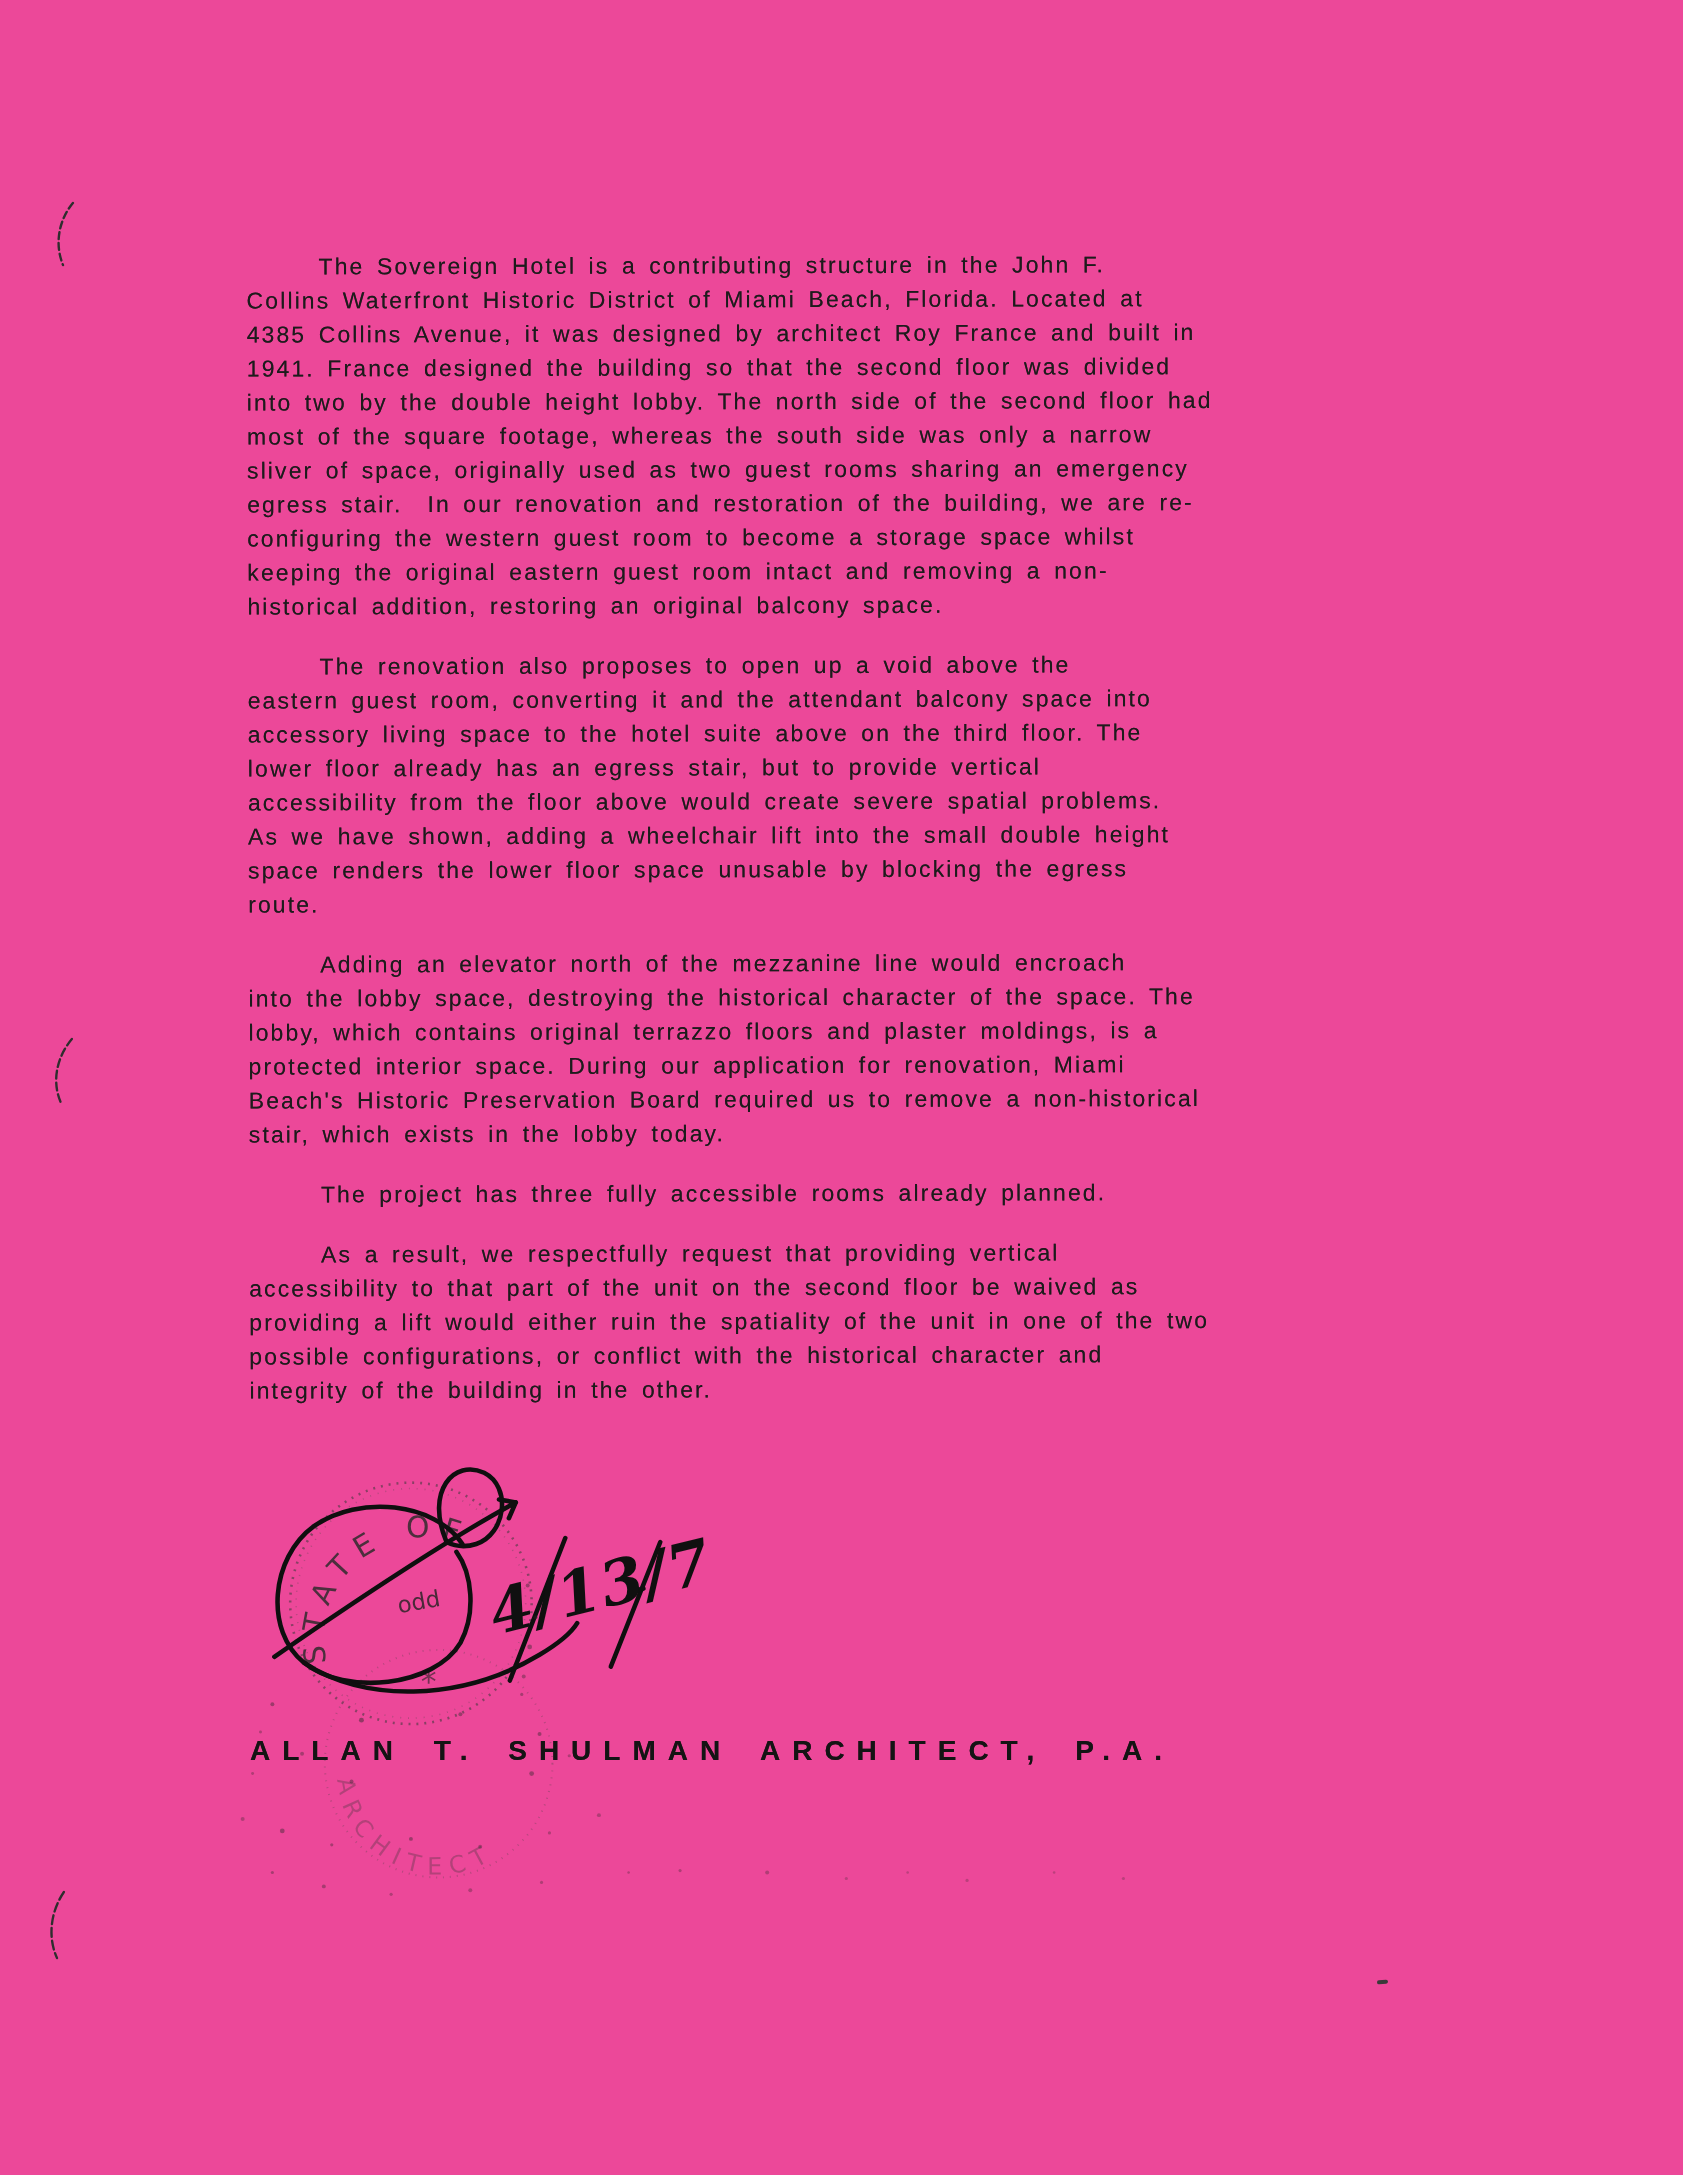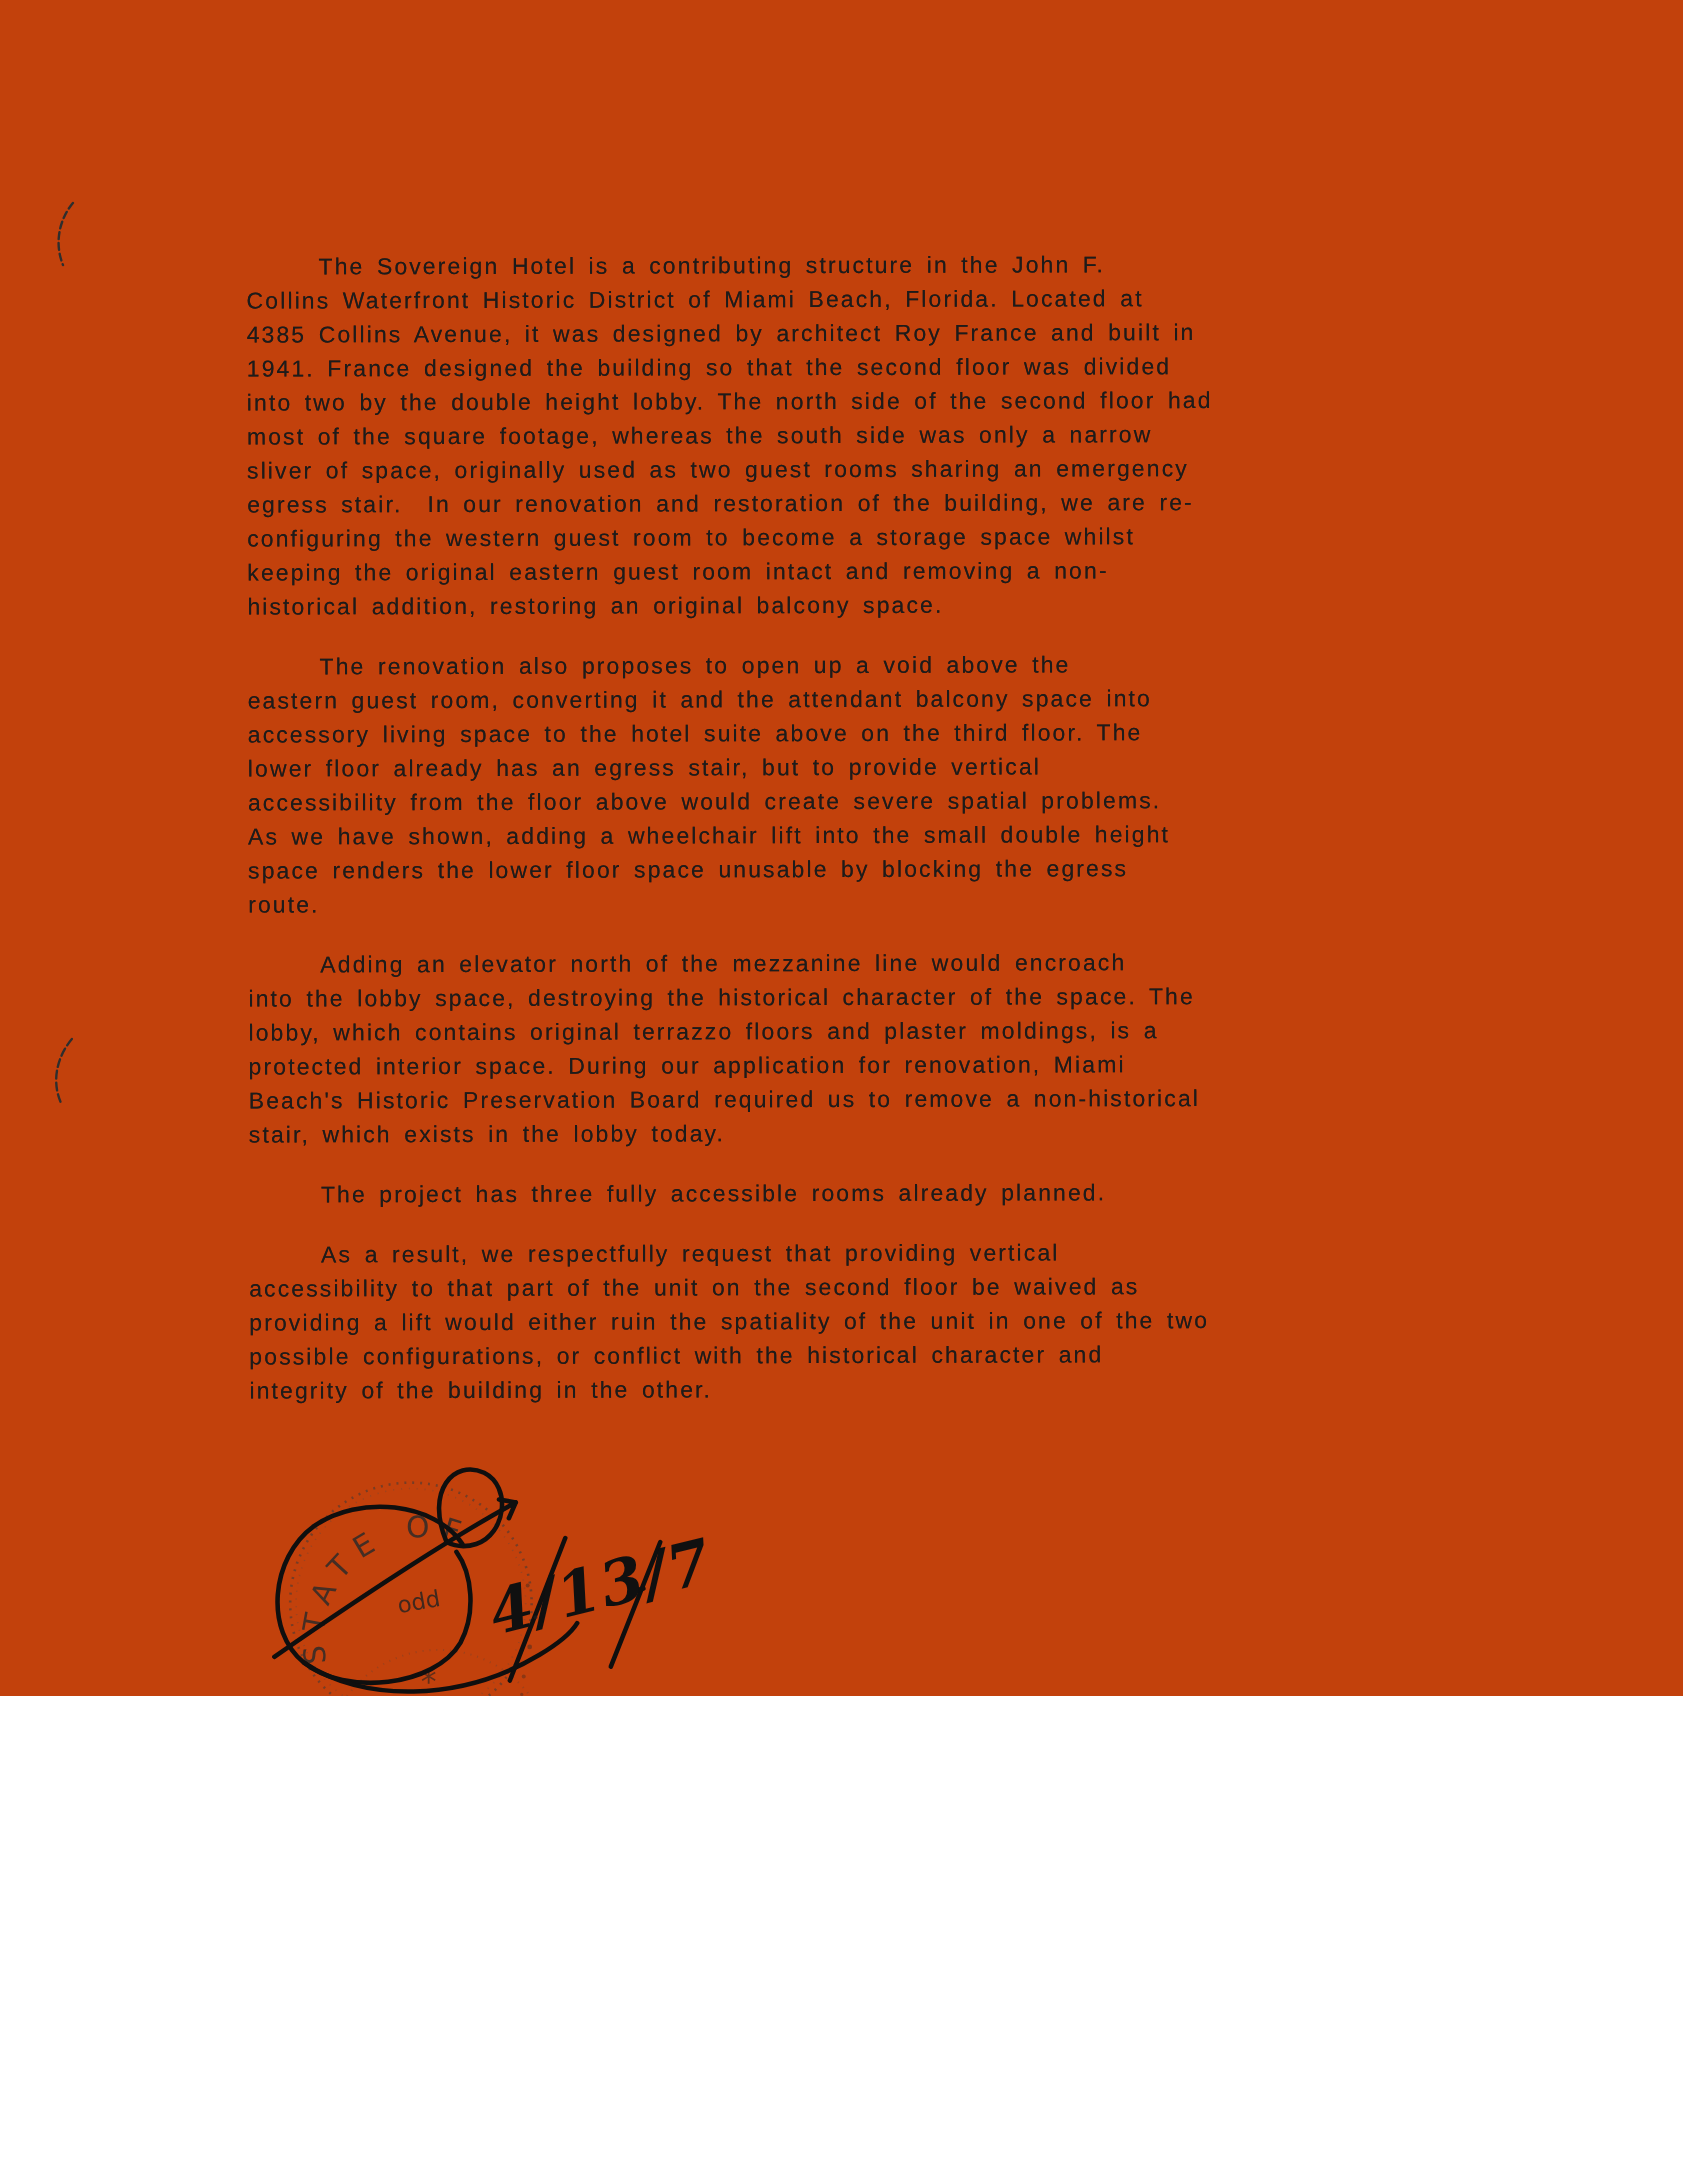--- a/index.html
+++ b/index.html
@@ -1,20 +1,20 @@
 <!DOCTYPE html>
 <html><head>
 <meta charset="utf-8">
 <style>
   html, body { margin: 0; padding: 0; background: #ffffff; }
   .page {
     position: relative;
     width: 1683px;
-    height: 1696px;
-    background: #c2410c;
+    height: 2175px;
+    background: #ec4899;
     overflow: hidden;
     font-family: "Liberation Sans", sans-serif;
   }
   .body-text {
     position: absolute;
     left: 248px;
     top: 248px;
     width: 1198px;
     transform: rotate(-0.15deg);
     color: #1c1c1c;
@@ -188,17 +188,18 @@
       <circle cx="472" cy="428" r="1.6" opacity="0.3"></circle>
         <circle cx="560" cy="430" r="2" opacity="0.3"></circle>
       <circle cx="640" cy="436" r="1.6" opacity="0.25"></circle>
         <circle cx="702" cy="430" r="1.3" opacity="0.25"></circle>
       <circle cx="762" cy="438" r="1.6" opacity="0.25"></circle>
         <circle cx="850" cy="430" r="1.3" opacity="0.25"></circle>
       <circle cx="920" cy="436" r="1.6" opacity="0.25"></circle>
     </g>
   </svg>
 
+  <div class="name-line">ALLAN T. SHULMAN ARCHITECT, P.A.</div>
 
   <div class="tiny-dash"></div>
 
 </div>
 
 
 </body></html>

